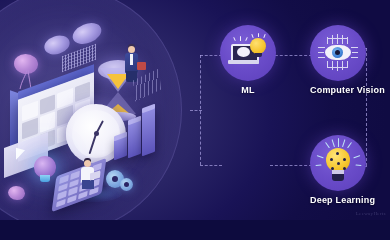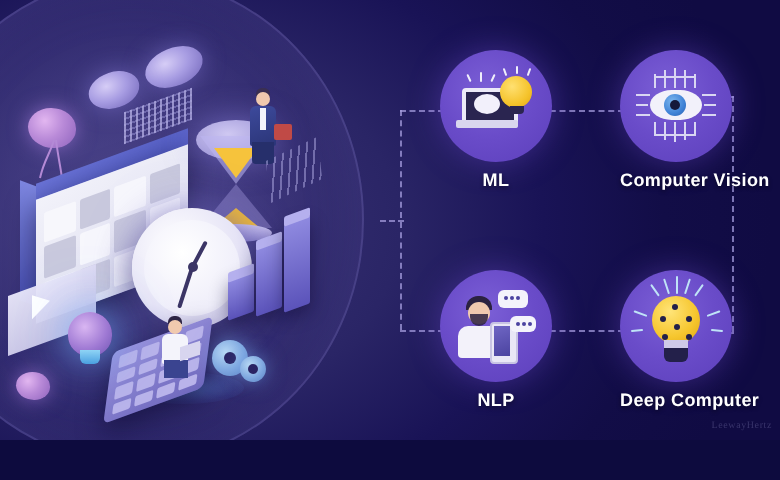--- a/index.html
+++ b/index.html
@@ -624,45 +624,20 @@
           <div class="spark" style="left:30px; top:0px; height:4px;"></div>
           <div class="spark" style="left:36px; top:1px; height:4px; transform:rotate(20deg);"></div>
           <div class="spark" style="left:6px; top:4px; height:4px; transform:rotate(-25deg);"></div>
           <div class="spark" style="left:12px; top:3px; height:5px;"></div>
           <div class="spark" style="left:18px; top:4px; height:4px; transform:rotate(25deg);"></div>
         </div>
       </div>
       <div class="node-label" style="top:60px;">ML</div>
     </div>
 
-    <div class="node" style="left:30px; top:135px; width:56px; height:70px;">
-      <div class="node-circle" style="left:0; top:0; width:56px; height:56px;">
-        <div class="icon-wrap">
-          <div class="nlp-hair"></div>
-          <div class="nlp-head"></div>
-          <div class="nlp-beard"></div>
-          <div class="nlp-body"></div>
-          <div class="nlp-phone"></div>
-          <div class="nlp-phone-screen"></div>
-          <div class="bubble" style="left:21px; top:2px; width:15px; height:9px;"></div>
-          <div class="bubble-dots" style="left:24px; top:5px;">
-              <i></i>
-              <i></i>
-              <i></i>
-            </div>
-          <div class="bubble" style="left:27px; top:15px; width:13px; height:8px;"></div>
-          <div class="bubble-dots" style="left:30px; top:18px;">
-              <i></i>
-              <i></i>
-              <i></i>
-            </div>
-        </div>
-      </div>
-      <div class="node-label" style="top:60px;">NLP</div>
-    </div>
 
     <div class="node" style="left:120px; top:135px; width:56px; height:70px;">
       <div class="node-circle" style="left:0; top:0; width:56px; height:56px;">
         <div class="icon-wrap">
           <div class="dl-ray" style="left:11px; top:-2px; height:7px; transform:rotate(-35deg);"></div>
           <div class="dl-ray" style="left:16px; top:-4px; height:8px; transform:rotate(-18deg);"></div>
           <div class="dl-ray" style="left:20px; top:-5px; height:9px;"></div>
           <div class="dl-ray" style="left:24px; top:-4px; height:8px; transform:rotate(18deg);"></div>
           <div class="dl-ray" style="left:29px; top:-2px; height:7px; transform:rotate(35deg);"></div>
           <div class="dl-ray" style="left:5px; top:8px; height:7px; transform:rotate(-70deg);"></div>
@@ -673,18 +648,18 @@
           <div class="dl-node" style="left:18px; top:9px;"></div>
           <div class="dl-node" style="left:12px; top:15px;"></div>
           <div class="dl-node" style="left:25px; top:15px;"></div>
           <div class="dl-node" style="left:19px; top:19px;"></div>
           <div class="dl-node" style="left:13px; top:24px;"></div>
           <div class="dl-node" style="left:25px; top:24px;"></div>
           <div class="dl-neck"></div>
           <div class="dl-screw"></div>
         </div>
       </div>
-      <div class="node-label" style="top:60px;">Deep Computer</div>
+      <div class="node-label" style="top:60px;">Deep Learning</div>
     </div>
   </div>
 
   <div class="watermark">LeewayHertz</div>
 </div>
 
 </body></html>

